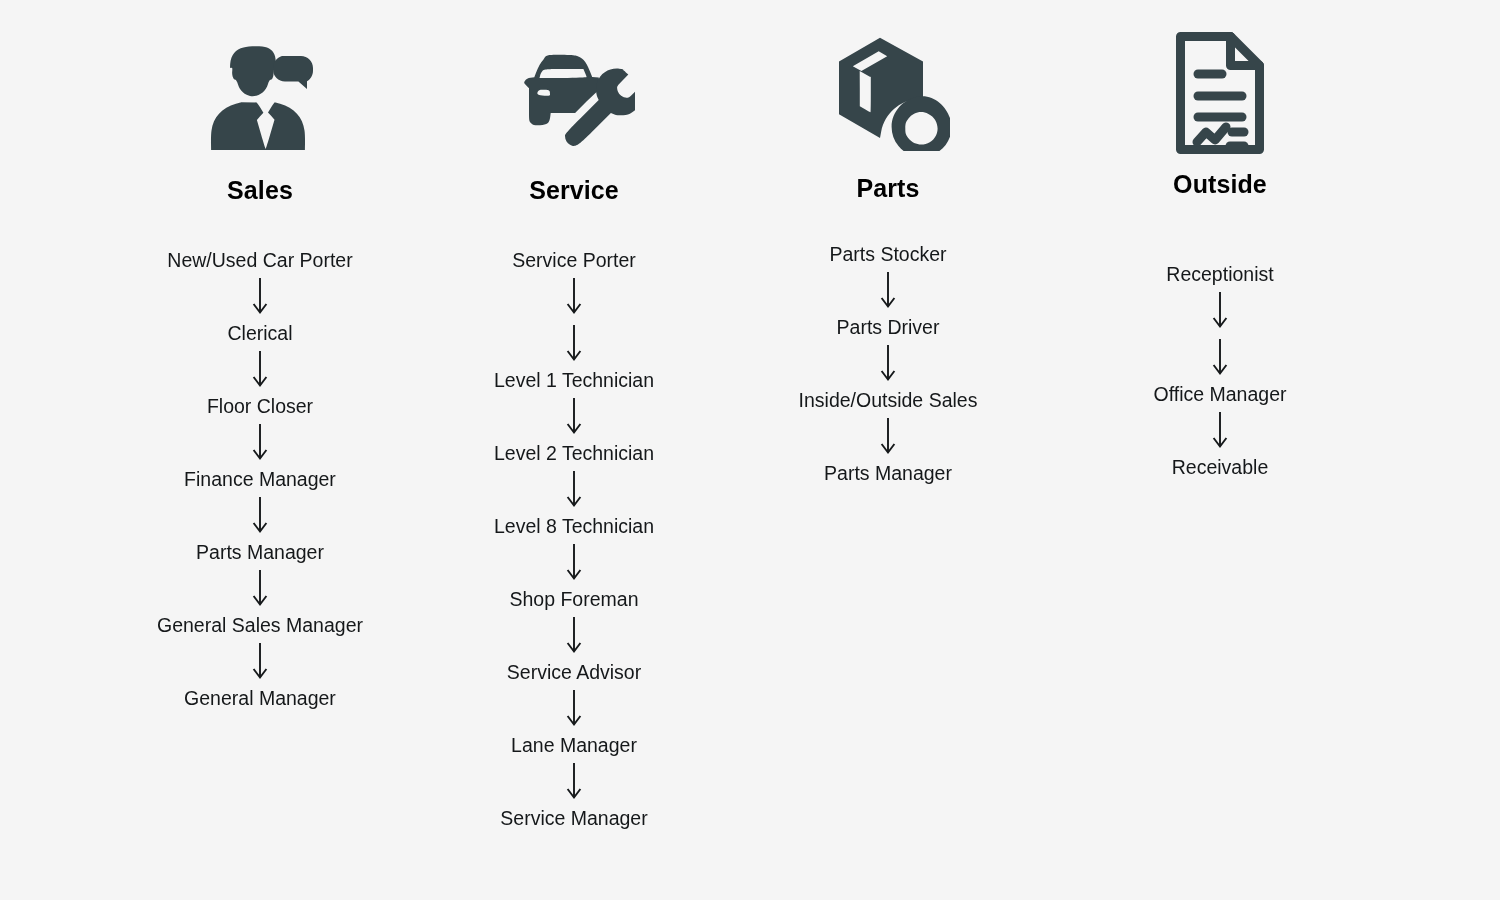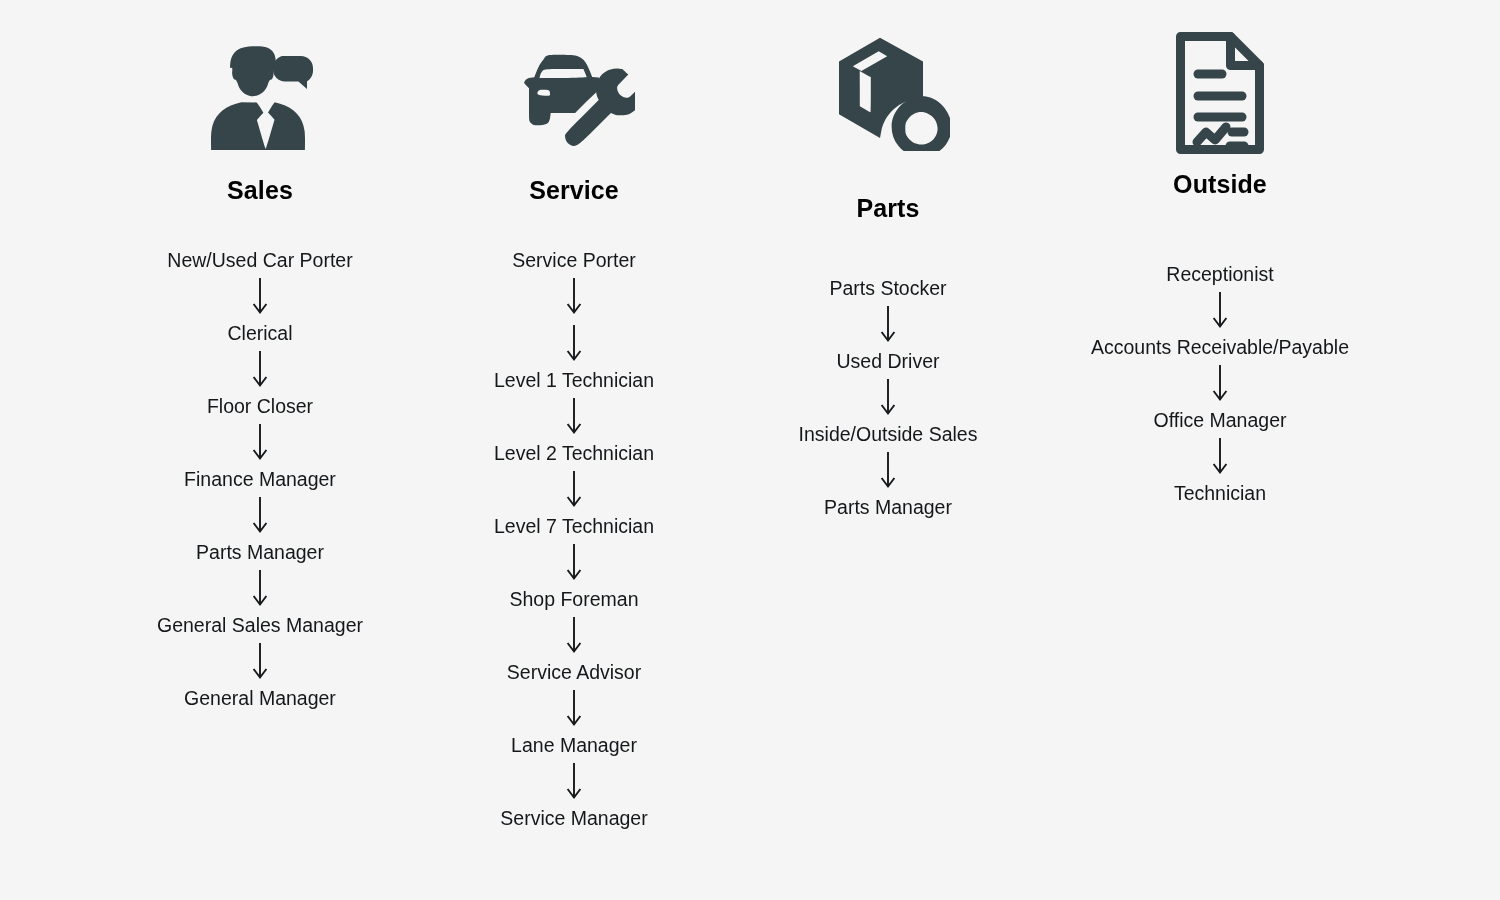--- a/index.html
+++ b/index.html
@@ -56,31 +56,31 @@
     font-size: 25px;
     font-weight: bold;
     color: #000000;
     letter-spacing: 0.1px;
     margin-top: 4px;
     text-align: center;
     line-height: 1;
   }
   .col-0 .col-heading { margin-top: 10px; }
   .col-1 .col-heading { margin-top: 10px; }
-  .col-2 .col-heading { margin-top: 28px; }
+  .col-2 .col-heading { margin-top: 8px; }
   .col-3 .col-heading { margin-top: 4px; }
 
   .chain {
     margin-top: 44px;
     display: flex;
     flex-direction: column;
     align-items: center;
     width: 100%;
   }
-  .col-2 .chain { margin-top: 54px; }
+  .col-2 .chain { margin-top: 40px; }
   .col-3 .chain { margin-top: 64px; }
 
   .step {
     font-size: 19.5px;
     color: #15181a;
     text-align: center;
     line-height: 26px;
     white-space: nowrap;
     font-weight: 400;
   }
@@ -215,21 +215,21 @@
       </div>
       <div class="step">Level 2 Technician</div>
       <div class="arrow">
         <svg width="20" height="42" viewBox="0 0 20 42">
             <g stroke="#15181a" fill="none" stroke-width="1.9">
               <line x1="10" y1="2" x2="10" y2="35"></line>
               <polyline points="3.6,28 10,36.5 16.4,28"></polyline>
             </g>
           </svg>
       </div>
-      <div class="step">Level 7 Technician</div>
+      <div class="step">Level 8 Technician</div>
       <div class="arrow">
         <svg width="20" height="42" viewBox="0 0 20 42">
             <g stroke="#15181a" fill="none" stroke-width="1.9">
               <line x1="10" y1="2" x2="10" y2="35"></line>
               <polyline points="3.6,28 10,36.5 16.4,28"></polyline>
             </g>
           </svg>
       </div>
       <div class="step">Shop Foreman</div>
       <div class="arrow">
@@ -276,21 +276,21 @@
     <div class="chain">
       <div class="step">Parts Stocker</div>
       <div class="arrow">
         <svg width="20" height="42" viewBox="0 0 20 42">
             <g stroke="#15181a" fill="none" stroke-width="1.9">
               <line x1="10" y1="2" x2="10" y2="35"></line>
               <polyline points="3.6,28 10,36.5 16.4,28"></polyline>
             </g>
           </svg>
       </div>
-      <div class="step">Used Driver</div>
+      <div class="step">Parts Driver</div>
       <div class="arrow">
         <svg width="20" height="42" viewBox="0 0 20 42">
             <g stroke="#15181a" fill="none" stroke-width="1.9">
               <line x1="10" y1="2" x2="10" y2="35"></line>
               <polyline points="3.6,28 10,36.5 16.4,28"></polyline>
             </g>
           </svg>
       </div>
       <div class="step">Inside/Outside Sales</div>
       <div class="arrow">
@@ -326,35 +326,34 @@
     <div class="chain">
       <div class="step">Receptionist</div>
       <div class="arrow">
         <svg width="20" height="42" viewBox="0 0 20 42">
             <g stroke="#15181a" fill="none" stroke-width="1.9">
               <line x1="10" y1="2" x2="10" y2="35"></line>
               <polyline points="3.6,28 10,36.5 16.4,28"></polyline>
             </g>
           </svg>
       </div>
-      <div class="step">Accounts Receivable/Payable</div>
       <div class="arrow">
         <svg width="20" height="42" viewBox="0 0 20 42">
             <g stroke="#15181a" fill="none" stroke-width="1.9">
               <line x1="10" y1="2" x2="10" y2="35"></line>
               <polyline points="3.6,28 10,36.5 16.4,28"></polyline>
             </g>
           </svg>
       </div>
       <div class="step">Office Manager</div>
       <div class="arrow">
         <svg width="20" height="42" viewBox="0 0 20 42">
             <g stroke="#15181a" fill="none" stroke-width="1.9">
               <line x1="10" y1="2" x2="10" y2="35"></line>
               <polyline points="3.6,28 10,36.5 16.4,28"></polyline>
             </g>
           </svg>
       </div>
-      <div class="step">Technician</div>
+      <div class="step">Receivable</div>
     </div>
   </div>
 
 </div>
 
 </body></html>

